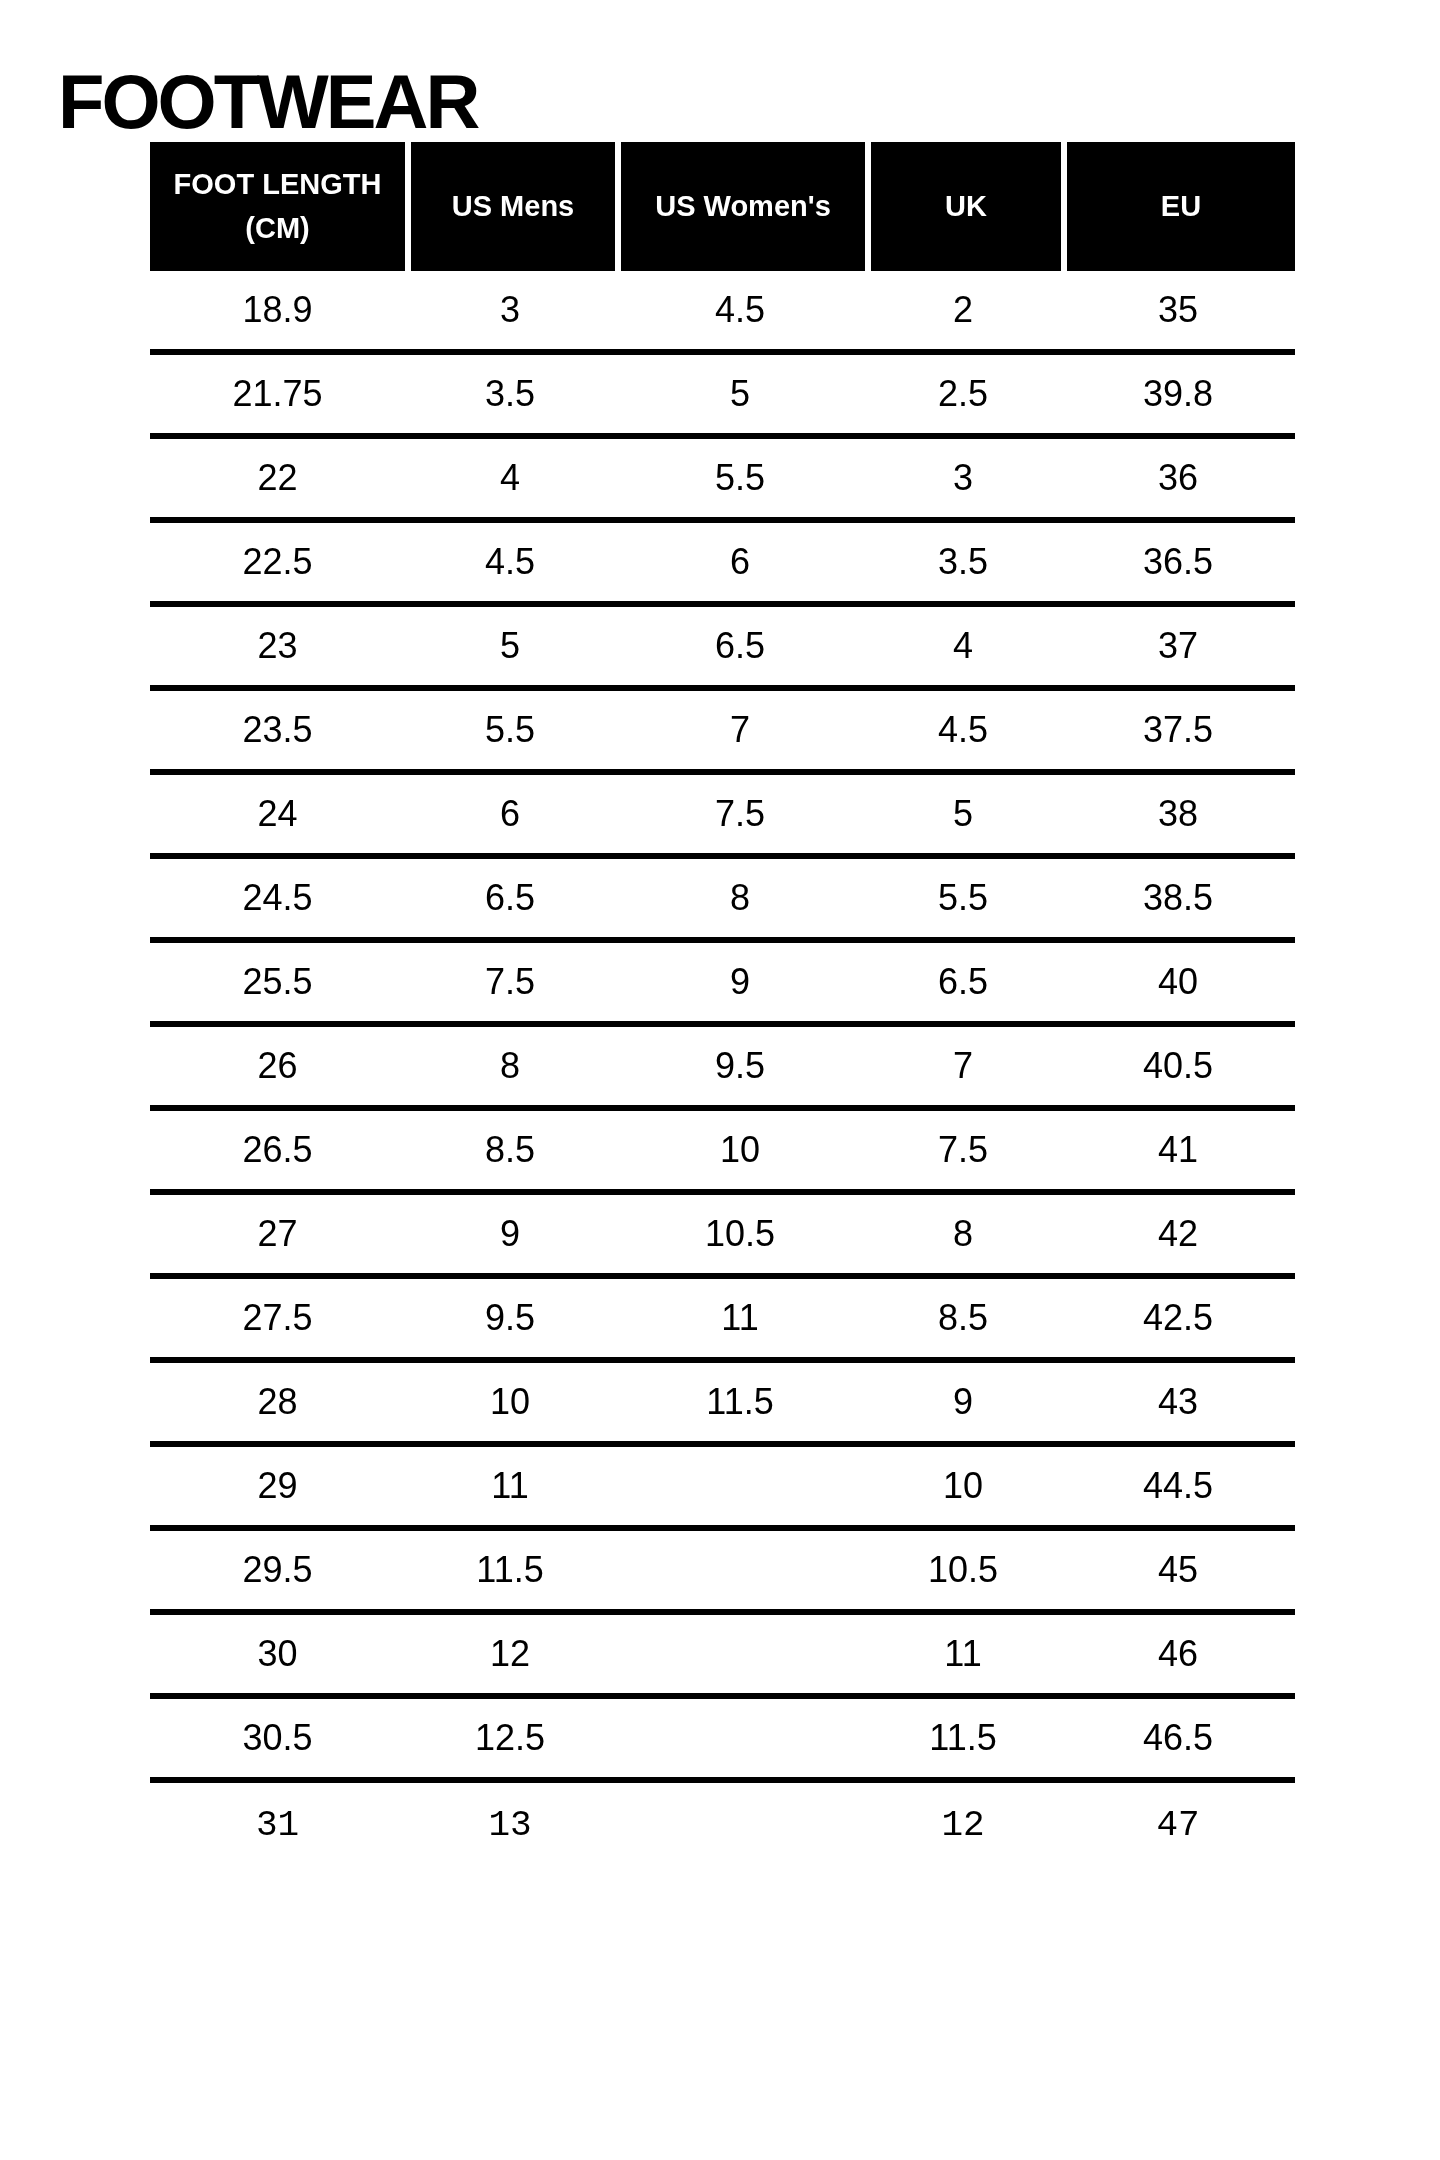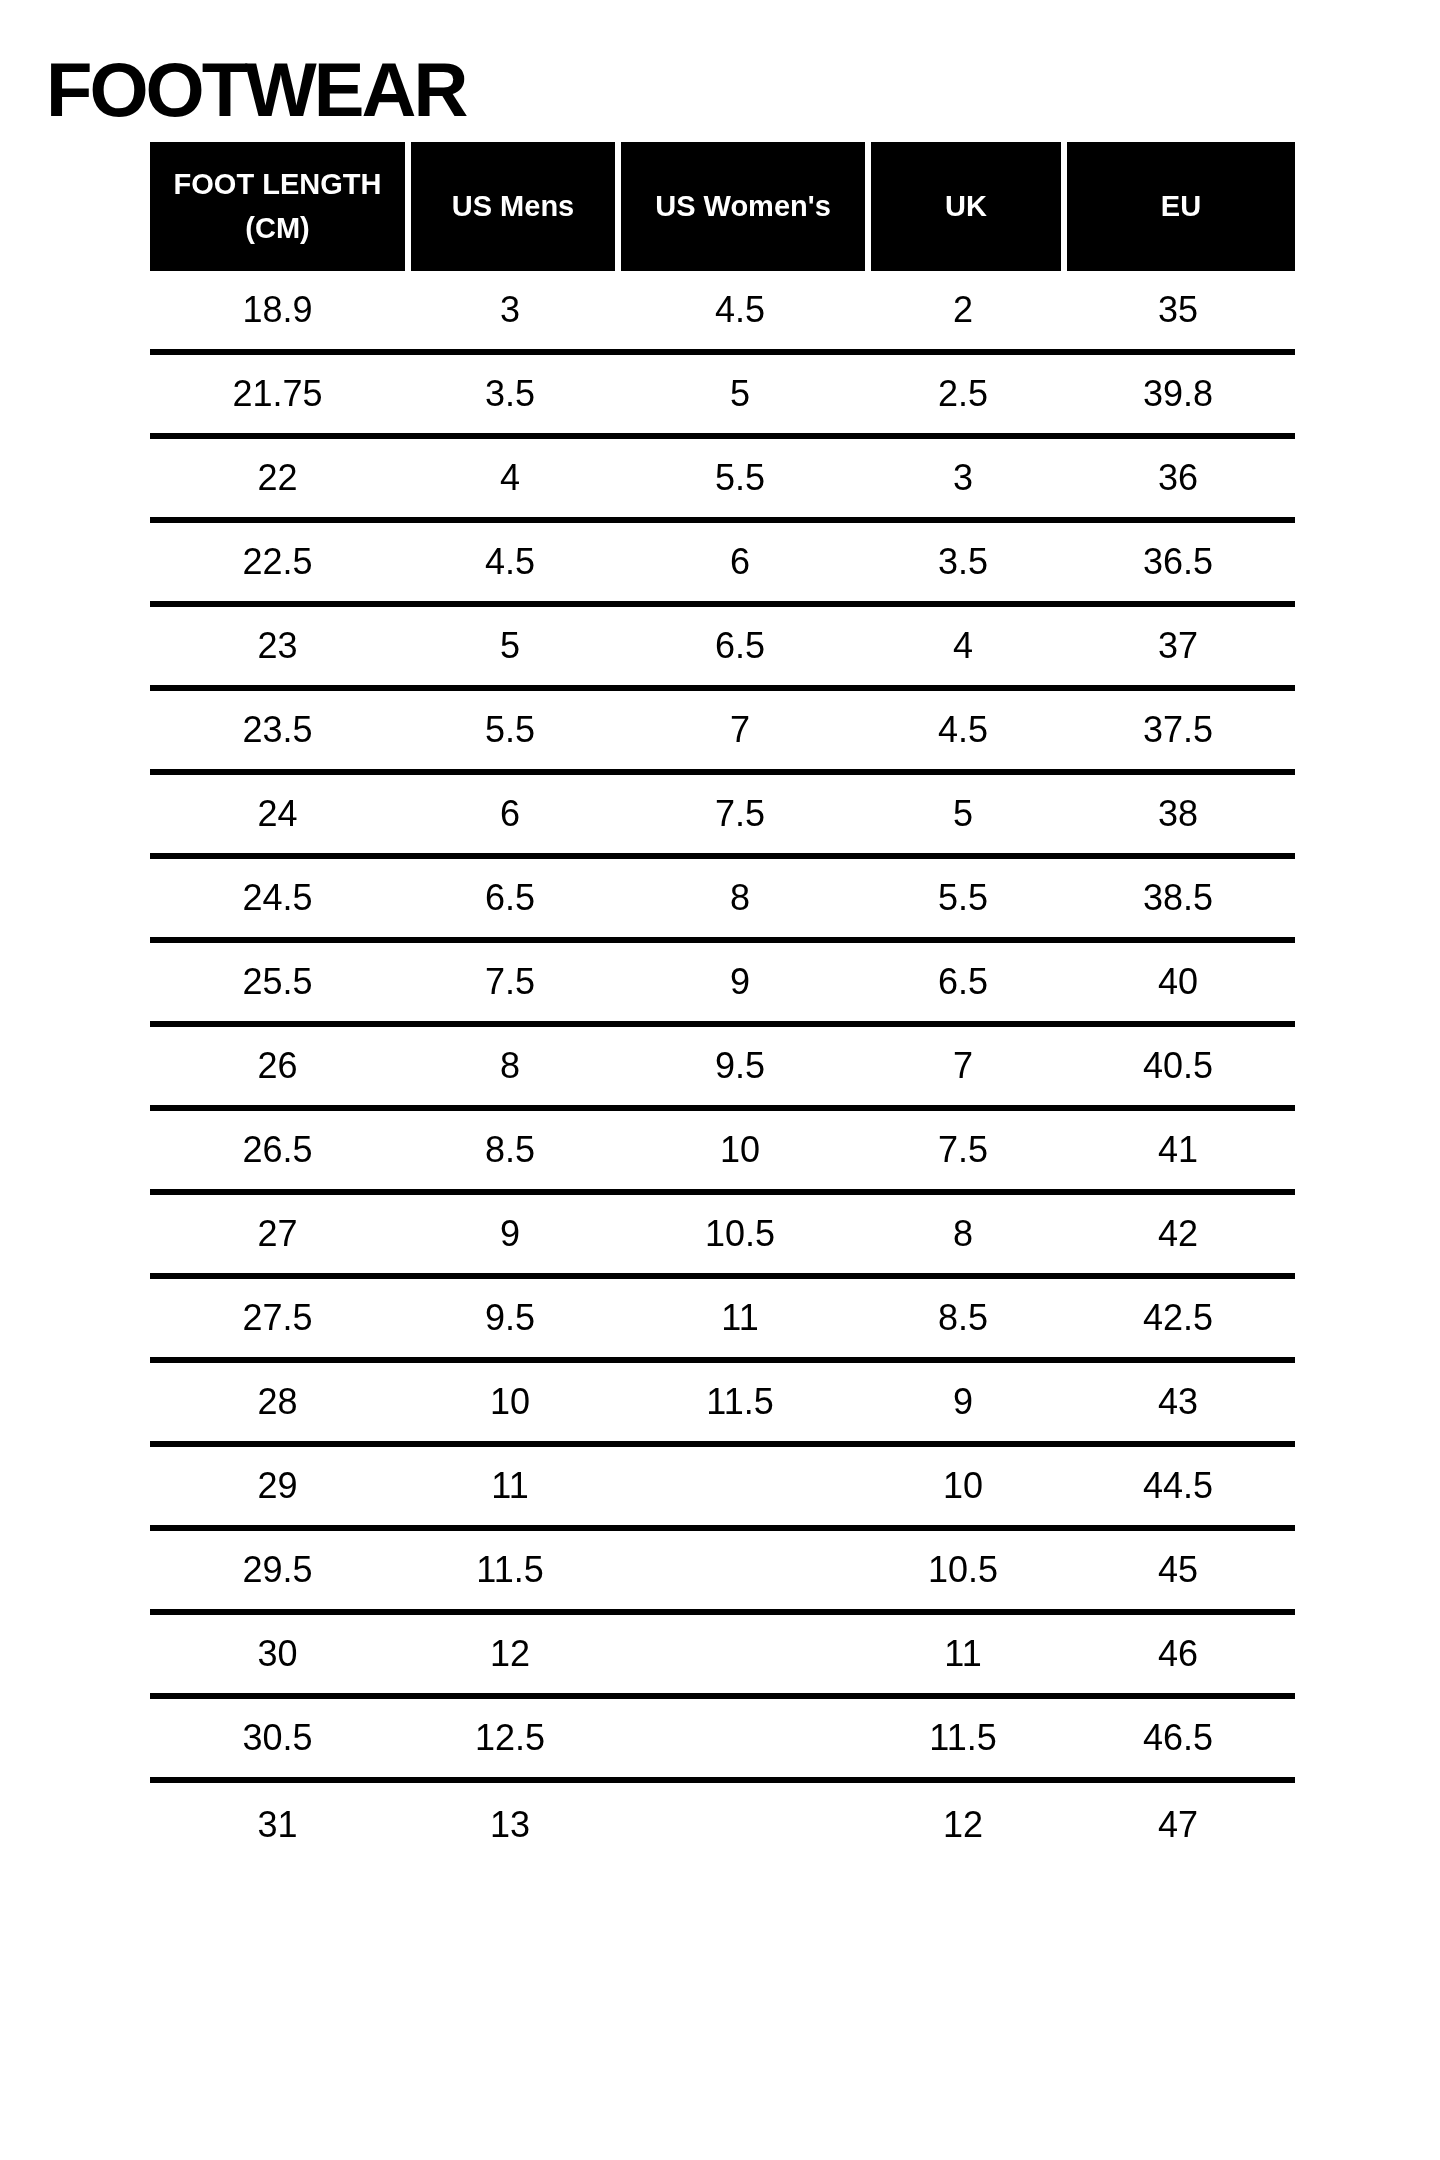--- a/index.html
+++ b/index.html
@@ -20,21 +20,21 @@
     height: 2160px;
     position: relative;
     background: var(--background);
     font-family: "Liberation Sans", sans-serif;
     overflow: hidden;
   }
   .page-title {
     position: absolute;
     left: 46px;
     top: 50px;
-    margin: 0;
+    margin: 12px;
     font-size: 76px;
     font-weight: bold;
     letter-spacing: -3px;
     line-height: 1.05;
     color: var(--body-text);
   }
   .table-wrap {
     position: absolute;
     left: 150px;
     top: 142px;
@@ -68,20 +68,21 @@
     height: 84px;
     text-align: center;
     vertical-align: middle;
     font-size: 36px;
     color: var(--body-text);
     border-bottom: 6px solid var(--divider);
     padding: 0;
   }
   tbody tr:last-child td {
     border-bottom: none;
+    font-family: Liberation Mono, monospace;
   }
 </style>
 </head>
 <body>
 
 <h1 class="page-title">FOOTWEAR</h1>
 
 <div class="table-wrap">
   <table class="size-chart">
     <colgroup>

